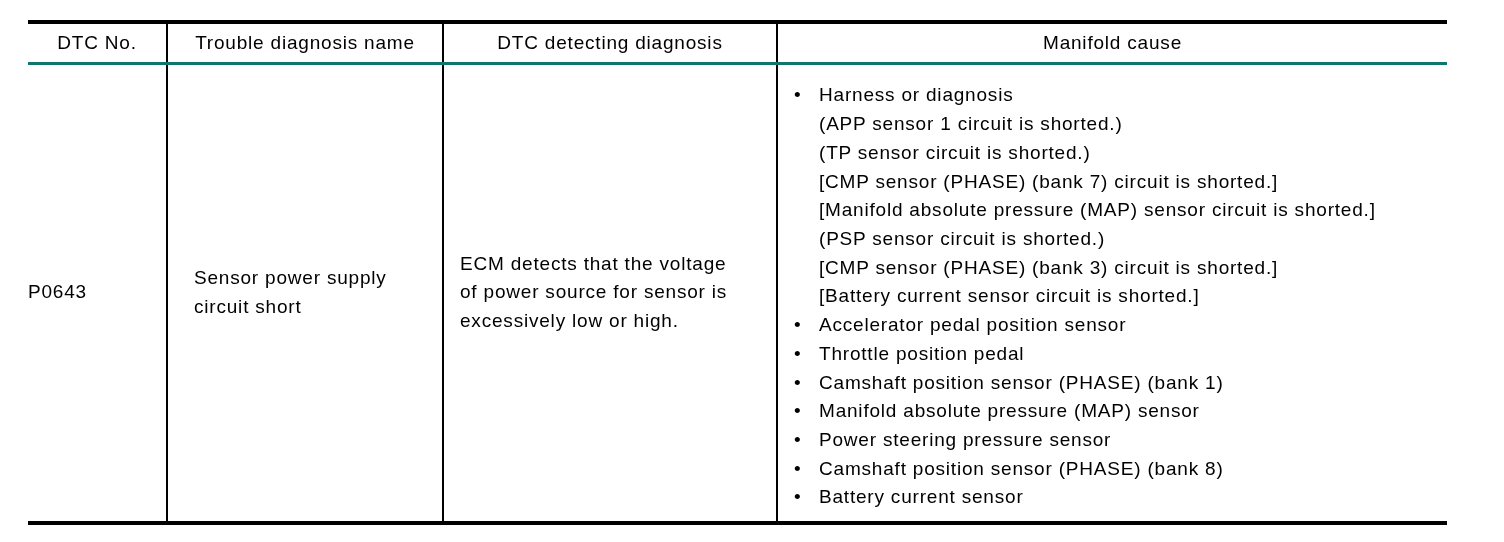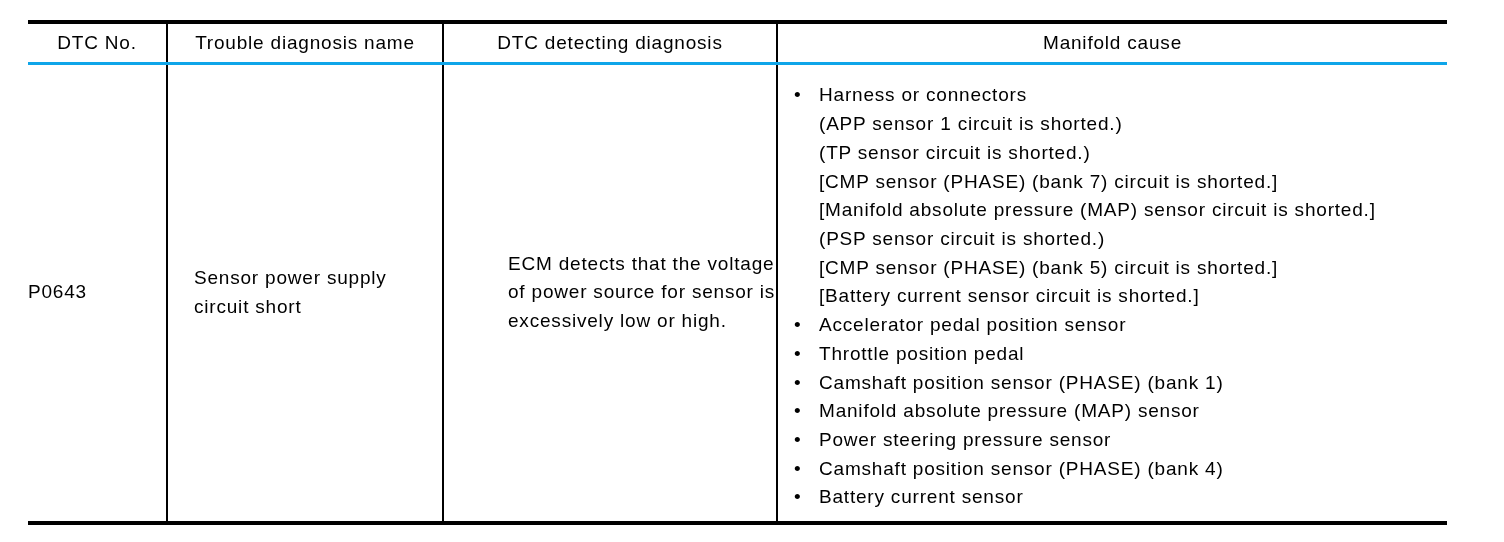--- a/index.html
+++ b/index.html
@@ -29,33 +29,33 @@
   th, td {
     padding: 0;
     font-size: 19px;
     letter-spacing: 0.8px;
     font-weight: normal;
   }
   th:not(:last-child), td:not(:last-child) {
     border-right: 2px solid #000;
   }
   tr.header-row th {
-    border-bottom: 3px solid #0ea5e9;
+    border-bottom: 3px solid #0f766e;
     height: 41px;
     text-align: center;
     vertical-align: middle;
     line-height: 22px;
   }
   tr.body-row { height: 460px; }
   tr.body-row td { vertical-align: middle; line-height: 28.7px; }
   td.c1 { text-align: left; }
   td.c2 { padding-left: 26px; }
   td.c2 .wrap { display: block; max-width: 215px; }
   td.c3 { padding-left: 16px; }
-  td.c3 .wrap { display: block; max-width: 282px; margin-left: 48px; }
+  td.c3 .wrap { display: block; max-width: 282px; }
   td.c4 { vertical-align: top; padding: 8px 6px 0 0; }
   .pc-list { width: 100%; }
   .pc-line {
     position: relative;
     padding-left: 41px;
     line-height: 28.7px;
     white-space: nowrap;
   }
   .pc-line .dot {
     position: absolute;
@@ -86,33 +86,33 @@
         <span>P0643</span>
       </td>
       <td class="c2">
         <span class="wrap">Sensor power supply circuit short</span>
       </td>
       <td class="c3">
         <span class="wrap">ECM detects that the voltage of power source for sensor is excessively low or high.</span>
       </td>
       <td class="c4">
         <div class="pc-list">
-              <div class="pc-line bullet"><span class="dot">•</span><span>Harness or connectors</span></div>
+              <div class="pc-line bullet"><span class="dot">•</span><span>Harness or diagnosis</span></div>
               <div class="pc-line continuation"><span>(APP sensor 1 circuit is shorted.)</span></div>
               <div class="pc-line continuation"><span>(TP sensor circuit is shorted.)</span></div>
               <div class="pc-line continuation"><span>[CMP sensor (PHASE) (bank 7) circuit is shorted.]</span></div>
               <div class="pc-line continuation"><span>[Manifold absolute pressure (MAP) sensor circuit is shorted.]</span></div>
               <div class="pc-line continuation"><span>(PSP sensor circuit is shorted.)</span></div>
-              <div class="pc-line continuation"><span>[CMP sensor (PHASE) (bank 5) circuit is shorted.]</span></div>
+              <div class="pc-line continuation"><span>[CMP sensor (PHASE) (bank 3) circuit is shorted.]</span></div>
               <div class="pc-line continuation"><span>[Battery current sensor circuit is shorted.]</span></div>
               <div class="pc-line bullet"><span class="dot">•</span><span>Accelerator pedal position sensor</span></div>
               <div class="pc-line bullet"><span class="dot">•</span><span>Throttle position pedal</span></div>
               <div class="pc-line bullet"><span class="dot">•</span><span>Camshaft position sensor (PHASE) (bank 1)</span></div>
               <div class="pc-line bullet"><span class="dot">•</span><span>Manifold absolute pressure (MAP) sensor</span></div>
               <div class="pc-line bullet"><span class="dot">•</span><span>Power steering pressure sensor</span></div>
-              <div class="pc-line bullet"><span class="dot">•</span><span>Camshaft position sensor (PHASE) (bank 4)</span></div>
+              <div class="pc-line bullet"><span class="dot">•</span><span>Camshaft position sensor (PHASE) (bank 8)</span></div>
               <div class="pc-line bullet"><span class="dot">•</span><span>Battery current sensor</span></div>
             </div>
       </td>
     </tr>
   </tbody>
     </table>
 </div>
 
 </body></html>

